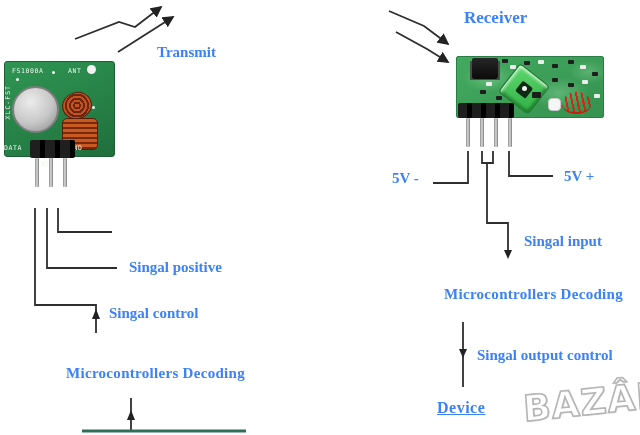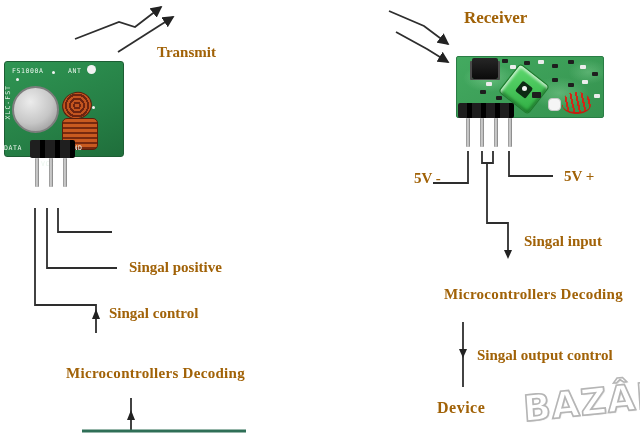--- a/index.html
+++ b/index.html
@@ -1,22 +1,22 @@
 <!DOCTYPE html>
 <html><head>
 <meta charset="utf-8">
 <style>
   html,body{margin:0;padding:0;background:#fff;}
   .stage{position:relative;width:640px;height:435px;background:#ffffff;overflow:hidden;
          font-family:"Liberation Serif",serif;}
   svg.wires{position:absolute;left:0;top:0;z-index:1;}
   .lbl{position:absolute;z-index:3;font-family:"Liberation Serif",serif;font-weight:bold;
-       color:#a16207;font-size:15px;white-space:nowrap;}
+       color:#3b82f6;font-size:15px;white-space:nowrap;}
   
-  .tx{position:absolute;left:4px;top:61px;width:120px;height:96px;z-index:2;text-align:right;}
+  .tx{position:absolute;left:4px;top:61px;width:111px;height:96px;z-index:2;text-align:right;}
   .tx-pcb{position:absolute;inset:0;background:linear-gradient(155deg,#2f9553,#268046 60%,#1f6e3b);
           border:1px solid #1d5e34;border-radius:3px;box-sizing:border-box;}
   .sk{position:absolute;color:#e9f5ec;font-family:"DejaVu Sans Mono",monospace;
       font-size:6.5px;letter-spacing:.6px;line-height:1;z-index:2;}
   .tx-side{left:1px;top:24px;writing-mode:vertical-rl;transform:rotate(180deg);letter-spacing:1px;}
   .pad{position:absolute;background:#f2f2f2;border-radius:50%;z-index:2;}
   .tx-disc{position:absolute;left:8px;top:25px;width:47px;height:47px;border-radius:50%;
            background:radial-gradient(circle at 38% 32%,#ececec,#c6c6c6 55%,#8d8d8d 96%);
            border:2px solid #7e7e7e;box-sizing:border-box;z-index:2;}
   .tx-coil1{position:absolute;left:58px;top:31px;width:28px;height:25px;border-radius:50%;
@@ -106,26 +106,26 @@
       <polygon points="463,358 459,349 467,349"></polygon>
     </g>
     <line x1="82" y1="431" x2="246" y2="431" stroke="#2f6f57" stroke-width="3"></line>
   </svg>
 
   <div class="lbl" style="left:157px;top:44px;">Transmit</div>
   <div class="lbl" style="left:464px;top:8px;font-size:17px;">Receiver</div>
   <div class="lbl" style="left:129px;top:259px;">Singal positive</div>
   <div class="lbl" style="left:109px;top:305px;">Singal control</div>
   <div class="lbl" style="left:66px;top:365px;letter-spacing:.3px;">Microcontrollers Decoding</div>
-  <div class="lbl" style="left:414px;top:170px;">5V -</div>
+  <div class="lbl" style="left:392px;top:170px;">5V -</div>
   <div class="lbl" style="left:564px;top:168px;text-align:right;">5V +</div>
   <div class="lbl" style="left:524px;top:233px;">Singal input</div>
   <div class="lbl" style="left:444px;top:286px;letter-spacing:.3px;">Microcontrollers Decoding</div>
   <div class="lbl" style="left:477px;top:347px;">Singal output control</div>
-  <div class="lbl" style="left:437px;top:399px;font-size:16px;letter-spacing:.5px;">Device</div>
+  <div class="lbl" style="left:437px;top:399px;font-size:16px;letter-spacing:.5px;text-decoration:underline;">Device</div>
 
   <div class="tx">
     <div class="tx-pcb"></div>
     <div class="sk" style="left:8px;top:7px;">FS1000A</div>
     <div class="sk" style="left:64px;top:7px;">ANT</div>
     <div class="pad" style="left:83px;top:4px;width:9px;height:9px;"></div>
     <div class="sk tx-side">XLC-FST</div>
     <div class="tx-disc"></div>
     <div class="tx-coil1"></div>
     <div class="tx-coil2"></div>

